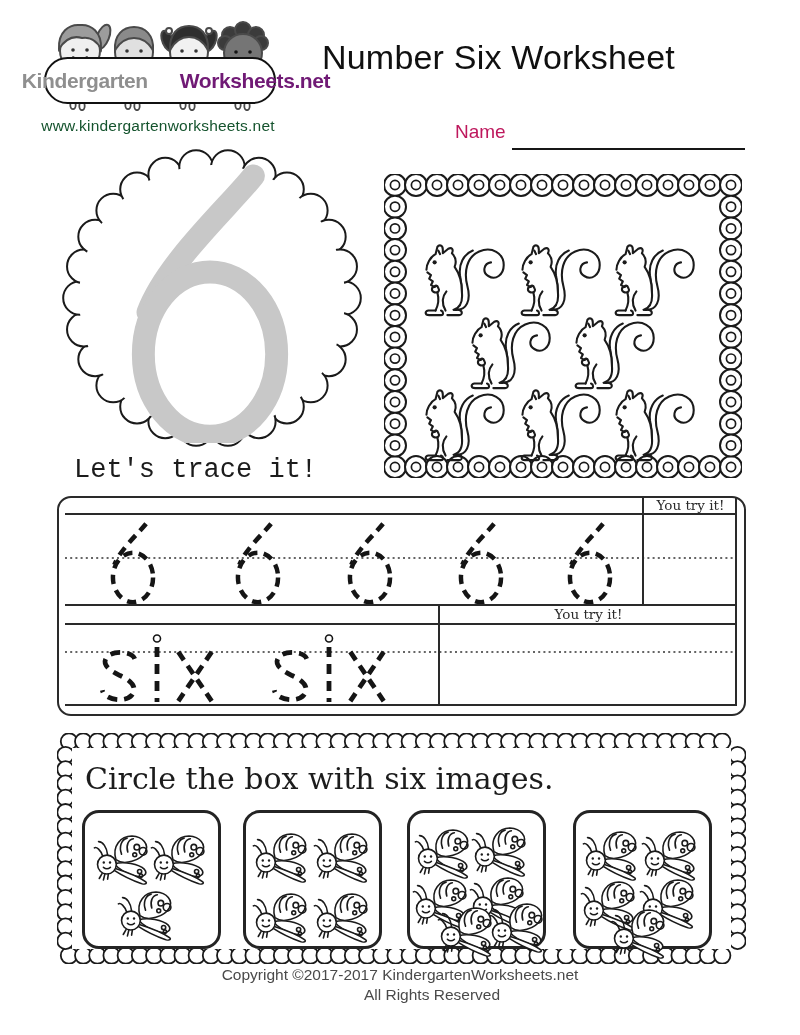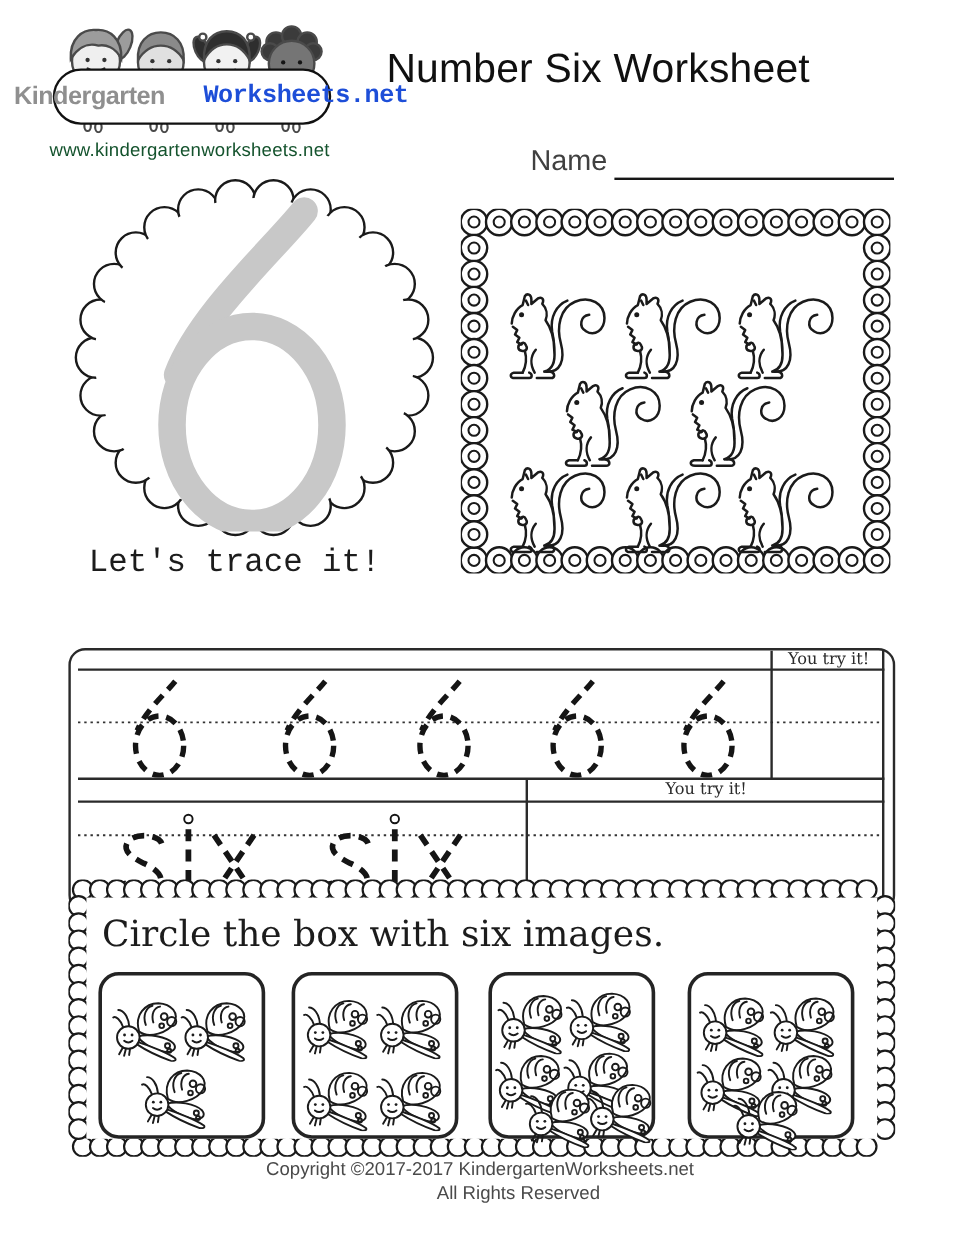--- a/index.html
+++ b/index.html
@@ -7,27 +7,27 @@
         font-family:"Liberation Sans",sans-serif;color:#1a1a1a;}
   .abs{position:absolute;}
 
   
   #logo-kids{left:42px;top:5px;z-index:1;}
   #logo-pill{left:44px;top:57px;width:232px;height:47px;box-sizing:border-box;
              border:2.5px solid #111;border-radius:24px;background:#fff;z-index:2;
              display:flex;align-items:center;justify-content:center;white-space:nowrap;}
   #logo-pill span{font-weight:bold;font-size:21px;letter-spacing:-0.4px;padding-left:32px;}
   .brand-gray{color:#8f8f8f;}
-  .brand-black{color:#1d4ed8;font-family:Liberation Mono, monospace;}
+  .brand-black{color:#701a75;}
   #logo-url{left:30px;top:117px;width:256px;text-align:center;
             font-size:15.5px;letter-spacing:0.2px;color:#14532d;z-index:2;}
 
   
   #page-title{left:322px;top:38px;width:360px;font-size:34px;letter-spacing:0.2px;color:#101010;}
-  #name-label{left:442px;top:121px;font-size:24px;color:#404040;}
+  #name-label{left:455px;top:121px;font-size:19px;color:#be185d;}
   #name-line{left:512px;top:148px;width:233px;height:0;border-top:2px solid #161616;}
 
   
   #flower{left:57px;top:143px;}
   .ring{fill:#fff;stroke:#1a1a1a;stroke-width:2;}
   .cover{fill:#fff;stroke:none;}
   .big-six{stroke:#c8c8c8;stroke-width:7.4;fill:none;stroke-linecap:round;}
 
   
   .serif{font-family:"DejaVu Serif",serif;color:#1c1c1c;}
@@ -37,21 +37,21 @@
 
   
   #color-box{left:384px;top:174px;width:358px;height:304px;}
   #color-box svg.frame{position:absolute;left:0;top:0;}
   .lace-big{fill:#fff;stroke:#1a1a1a;stroke-width:2;}
   .lace-small{fill:none;stroke:#1a1a1a;stroke-width:1.7;}
   #color-images{position:absolute;left:0;top:0;width:100%;height:100%;}
   #color-images svg,.img-abs{position:absolute;}
 
   
-  #trace-box{left:57px;top:496px;width:685px;height:216px;border:2.5px solid #2a2a2a;border-radius:14px;margin-top:44px;}
+  #trace-box{left:57px;top:496px;width:685px;height:216px;border:2.5px solid #2a2a2a;border-radius:14px;}
   .rule{stroke:#2a2a2a;stroke-width:2;}
   .rule-dot{stroke:#333;stroke-width:1.6;stroke-dasharray:2 3.2;}
   .dash-trace{stroke:#151515;stroke-width:4.8;fill:none;stroke-dasharray:10 7;stroke-linecap:butt;}
   .dot-trace{stroke:#151515;stroke-width:1.6;fill:none;}
   .try-label{font-family:"DejaVu Serif",serif;font-size:13.5px;color:#2b2b2b;text-align:center;}
   #try1{left:586px;top:0px;width:91px;height:15px;line-height:15px;}
   #try2{left:382px;top:108px;width:295px;height:17px;line-height:17px;}
 
   
   #bottom-box{left:57px;top:733px;width:689px;height:231px;}

